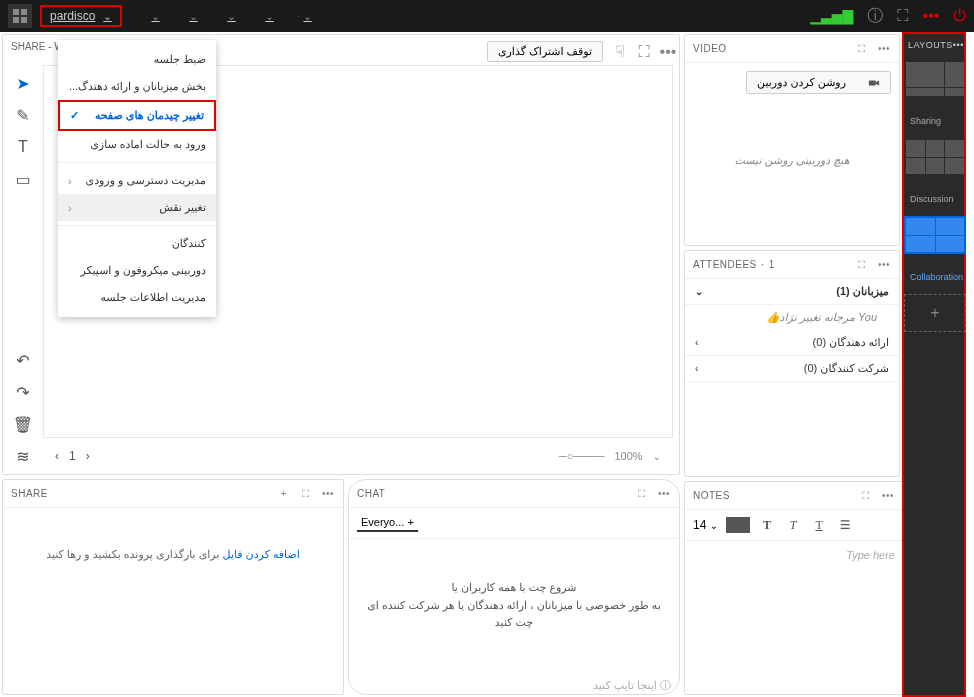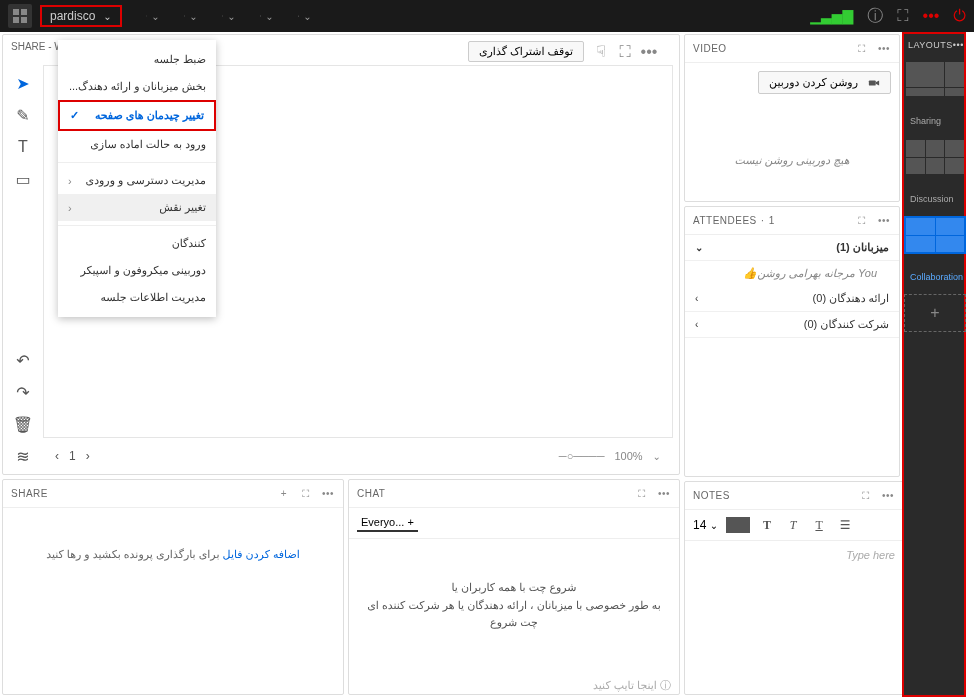--- a/index.html
+++ b/index.html
@@ -1,19 +1,19 @@
 <!DOCTYPE html>
 <html><head>
 <meta charset="utf-8">
 <style>
 * { margin: 0; padding: 0; box-sizing: border-box; font-family: Tahoma, Arial, sans-serif; }
 body { width: 974px; height: 697px; background: #fff; overflow: hidden; position: relative; }
 
 .topbar { height: 32px; background: #1a1a1a; display: flex; align-items: center; padding: 0 8px; color: #ccc; }
-.topbar-left { display: flex; align-items: center; gap: 4px; }
+.topbar-left { display: flex; align-items: center; gap: 4px; text-decoration: underline; }
 .logo-icon { width: 24px; height: 24px; background: #333; border-radius: 2px; display: flex; align-items: center; justify-content: center; }
 .meeting-name-box { border: 2px solid #d00; padding: 2px 8px; display: flex; align-items: center; gap: 8px; margin-left: 4px; }
 .meeting-name { font-size: 12px; }
 .topbar-icons { display: flex; align-items: center; gap: 24px; margin-left: 20px; }
 .topbar-icon { width: 14px; height: 14px; color: #999; cursor: pointer; display: flex; align-items: center; }
 .topbar-right { margin-left: auto; display: flex; align-items: center; gap: 14px; }
 .signal { color: #3c3; font-size: 14px; }
 .help-icon, .full-icon { color: #888; cursor: pointer; }
 .power-icon { color: #d00; cursor: pointer; }
 
@@ -28,53 +28,53 @@
 .pod-opt { width: 14px; height: 14px; color: #888; cursor: pointer; display: flex; align-items: center; justify-content: center; }
 
 .share-pod { flex: 1; position: relative; }
 .share-header { font-size: 10px; color: #666; padding: 6px 8px; }
 .toolbar-left { position: absolute; left: 2px; top: 30px; width: 36px; display: flex; flex-direction: column; gap: 12px; align-items: center; padding-top: 8px; }
 .tool-btn { width: 20px; height: 20px; color: #555; cursor: pointer; display: flex; align-items: center; justify-content: center; }
 .tool-btn.active { color: #0066dd; }
 .toolbar-bottom { position: absolute; left: 2px; bottom: 8px; width: 36px; display: flex; flex-direction: column; gap: 12px; align-items: center; }
 
 .whiteboard { position: absolute; left: 40px; right: 6px; top: 30px; bottom: 36px; background: #fff; border: 1px solid #e5e5e5; }
-.share-top-right { position: absolute; right: 23px; top: 6px; display: flex; gap: 10px; align-items: center; }
+.share-top-right { position: absolute; right: 4px; top: 6px; display: flex; gap: 10px; align-items: center; }
 .stop-share-btn { font-size: 11px; padding: 3px 10px; border: 1px solid #ccc; background: #f8f8f8; border-radius: 2px; cursor: pointer; direction: rtl; }
 
 .pager { position: absolute; bottom: 4px; left: 40px; right: 6px; height: 28px; display: flex; align-items: center; justify-content: flex-start; padding: 0 12px; gap: 8px; font-size: 12px; color: #555; }
 .pager-nav { display: flex; align-items: center; gap: 10px; }
 .zoom-row { margin-left: auto; display: flex; align-items: center; gap: 10px; font-size: 11px; color: #888; }
 
 .dropdown-menu { position: absolute; left: 58px; top: 40px; width: 158px; background: #fff; box-shadow: 0 2px 8px rgba(0,0,0,0.25); z-index: 100; padding: 6px 0; direction: rtl; }
 .menu-item { padding: 7px 10px; font-size: 11px; color: #333; cursor: pointer; display: flex; align-items: center; justify-content: space-between; }
 .menu-item.highlighted { background: #f0f0f0; }
 .menu-item.selected-row { border: 2px solid #d00; color: #0066dd; font-weight: bold; }
 .menu-check { color: #0066dd; }
 .menu-arrow { color: #888; }
 .menu-sep { height: 1px; background: #eee; margin: 4px 0; }
 
-.video-pod { height: 168px; }
+.video-pod { height: 212px; }
 .video-body { padding: 8px; direction: rtl; }
-.camera-btn { font-size: 11px; padding: 4px 10px; border: 1px solid #ccc; background: #f8f8f8; border-radius: 2px; cursor: pointer; display: inline-flex; align-items: center; gap: 10px; }
+.camera-btn { font-size: 11px; padding: 4px 10px; border: 1px solid #ccc; background: #f8f8f8; border-radius: 2px; cursor: pointer; display: inline-flex; align-items: center; gap: 22px; }
 .no-camera-text { text-align: center; font-size: 11px; color: #888; font-style: italic; margin-top: 60px; direction: rtl; }
 
 .attendees-pod { flex: 1; }
 .att-body { direction: rtl; }
 .att-group { padding: 6px 10px; font-size: 11px; color: #333; border-bottom: 1px solid #f0f0f0; display: flex; align-items: center; justify-content: space-between; cursor: pointer; }
 .att-group.expanded { font-weight: bold; }
 .att-user { padding: 6px 22px 6px 10px; font-size: 11px; color: #888; font-style: italic; display: flex; justify-content: space-between; align-items: center; }
 .thumb { color: #3c3; margin-left: auto; }
 
 .bottom-row { display: flex; height: 220px; }
 .files-pod { width: 342px; }
 .files-body { padding: 40px 10px; text-align: center; font-size: 11px; color: #666; direction: rtl; }
 .files-link { color: #0066dd; cursor: pointer; }
 
-.chat-pod { flex: 1; }
+.chat-pod { flex: 1; border-radius: 18px; }
 .chat-tabs { padding: 6px 8px; border-bottom: 1px solid #eee; font-size: 11px; }
 .chat-tab { display: inline-block; padding: 2px 4px; border-bottom: 2px solid #333; }
 .chat-body { padding: 40px 16px; text-align: center; font-size: 11px; color: #555; direction: rtl; line-height: 1.6; }
 .chat-input-row { padding: 6px 8px; direction: rtl; font-size: 11px; color: #aaa; }
 
 .notes-pod { width: 220px; }
 .notes-toolbar { padding: 6px 8px; display: flex; gap: 8px; align-items: center; font-size: 12px; border-bottom: 1px solid #eee; }
 .fmt-btn { width: 18px; height: 18px; cursor: pointer; color: #555; display: flex; align-items: center; justify-content: center; font-family: Georgia, serif; }
 .notes-body { padding: 8px; text-align: right; font-size: 11px; color: #aaa; font-style: italic; direction: rtl; }
 
@@ -258,21 +258,21 @@
           <div class="pod-header-right">
             <span class="pod-opt">⛶</span>
             <span class="pod-opt">•••</span>
           </div>
         </div>
         <div class="chat-tabs">
           <span class="chat-tab"><span>Everyo...</span> <span>+</span></span>
         </div>
         <div class="chat-body">
           <div>شروع چت با همه کاربران یا</div>
-          <div>به طور خصوصی با میزبانان ، ارائه دهندگان یا هر شرکت کننده ای چت شروع</div>
+          <div>به طور خصوصی با میزبانان ، ارائه دهندگان یا هر شرکت کننده ای چت کنید</div>
         </div>
         <div class="chat-input-row">
           <span>ⓘ</span>
           <span>اینجا تایپ کنید</span>
         </div>
       </div>
     </div>
   </div>
 
   <div class="right-col">
@@ -305,21 +305,21 @@
           <span class="pod-opt">⛶</span>
           <span class="pod-opt">•••</span>
         </div>
       </div>
       <div class="att-body">
         <div class="att-group expanded">
           <span>میزبانان (1)</span>
           <span class="chev">⌄</span>
         </div>
         <div class="att-user">
-          <span><span>You</span> <span>مرجانه بهرامی روشن</span></span>
+          <span><span>You</span> <span>مرجانه تغییر نژاد</span></span>
           <span class="thumb">👍</span>
         </div>
         <div class="att-group">
           <span>ارائه دهندگان (0)</span>
           <span class="chev">›</span>
         </div>
         <div class="att-group">
           <span>شرکت کنندگان (0)</span>
           <span class="chev">›</span>
         </div>

